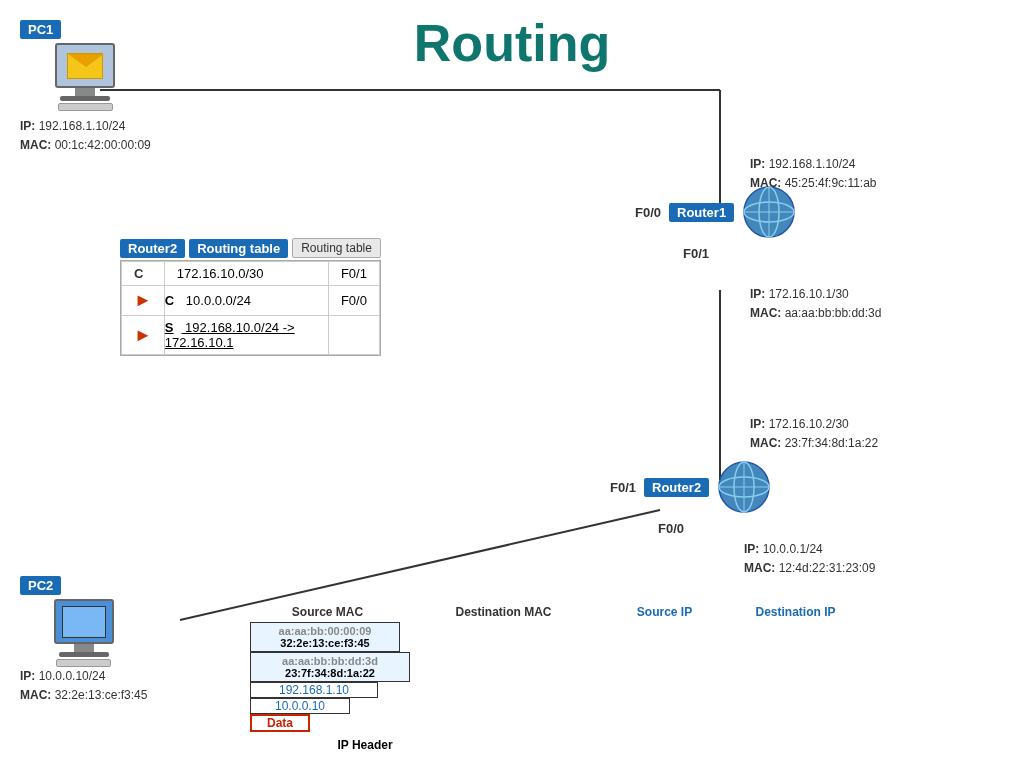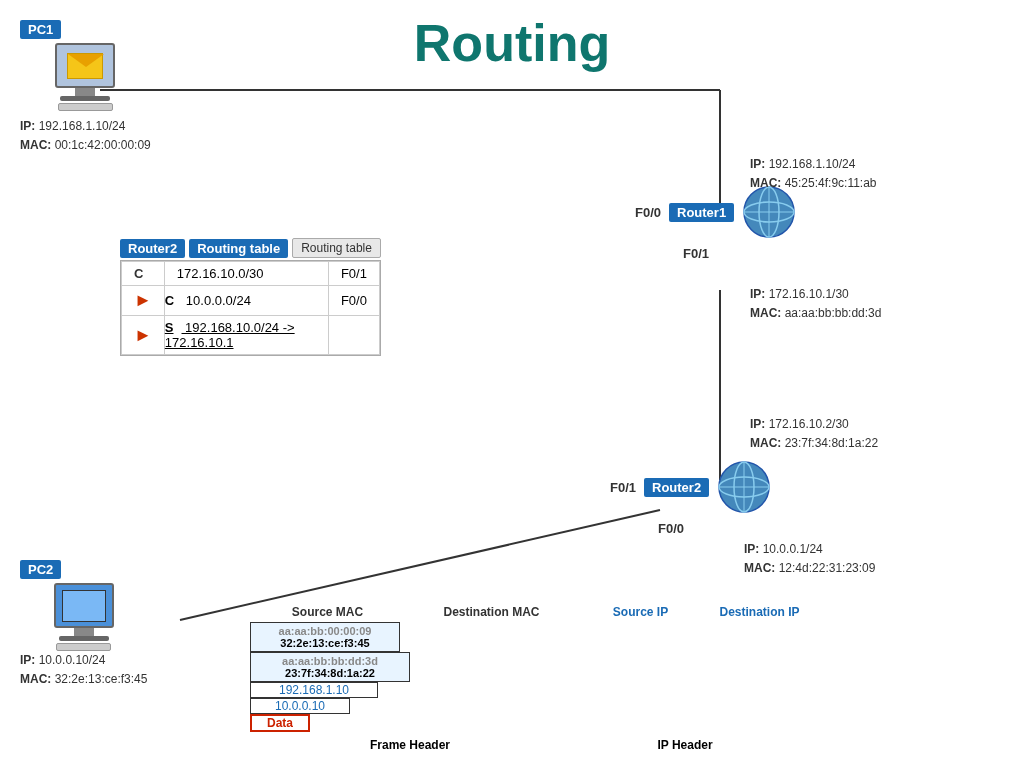--- a/index.html
+++ b/index.html
@@ -284,21 +284,21 @@
 </div>
 
 <div style="position:absolute;top:540px;left:744px;" class="ip-info">
   <span class="bold">IP:</span>
   <span>10.0.0.1/24</span><br>
   <span class="bold">MAC:</span>
   <span>12:4d:22:31:23:09</span>
 </div>
 
 <div style="position:absolute;top:560px;left:20px;">
-  <div class="label-box" style="margin-bottom:4px;display:inline-block;">PC2</div>
+  <div class="label-box" style="margin-bottom:4px;display:inline-block;margin-top:16px;">PC2</div>
   <div class="pc-icon">
     <div class="pc2-monitor">
       <div class="pc2-screen"></div>
     </div>
     <div class="pc-stand"></div>
     <div class="pc-base"></div>
     <div class="pc-keyboard"></div>
   </div>
   <div class="ip-info" style="">
     <span class="bold">IP:</span>
@@ -332,21 +332,21 @@
         <td style="padding-left:0;text-decoration:underline;"><span style="font-weight:bold;margin-right:8px;">S</span> 192.168.10.0/24 -&gt; 172.16.10.1</td>
         <td></td>
       </tr>
     </tbody>
       </table>
   </div>
 </div>
 
 <div style="position:absolute;bottom:15px;left:250px;right:15px;">
 
-  <div style="display:flex;align-items:flex-end;gap:4px;margin-bottom:2px;">
+  <div style="display:flex;align-items:flex-end;gap:16px;margin-bottom:2px;">
     <div style="width:155px;text-align:center;">
       <span class="col-header">Source MAC</span>
     </div>
     <div style="width:165px;text-align:center;">
       <span class="col-header">Destination MAC</span>
     </div>
     <div style="width:125px;text-align:center;">
       <span class="col-header blue">Source IP</span>
     </div>
     <div style="width:105px;text-align:center;">
@@ -368,20 +368,17 @@
     </div>
     <div class="frame-cell ip-dst">
       <span>10.0.0.10</span>
     </div>
     <div class="frame-cell data-cell">
       <span>Data</span>
     </div>
   </div>
 
   <div style="display:flex;margin-top:3px;">
-    <div style="width:320px;text-align:center;">
-      <span class="frame-label">Frame Header</span>
-    </div>
     <div style="width:230px;text-align:center;">
       <span class="frame-label">IP Header</span>
     </div>
   </div>
 </div>
 
 </body></html>

